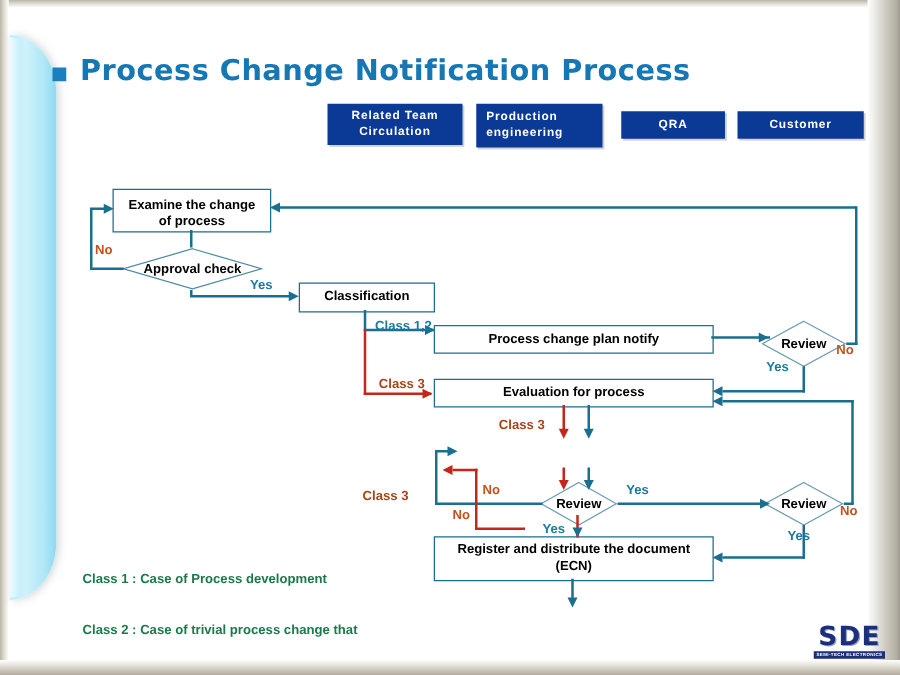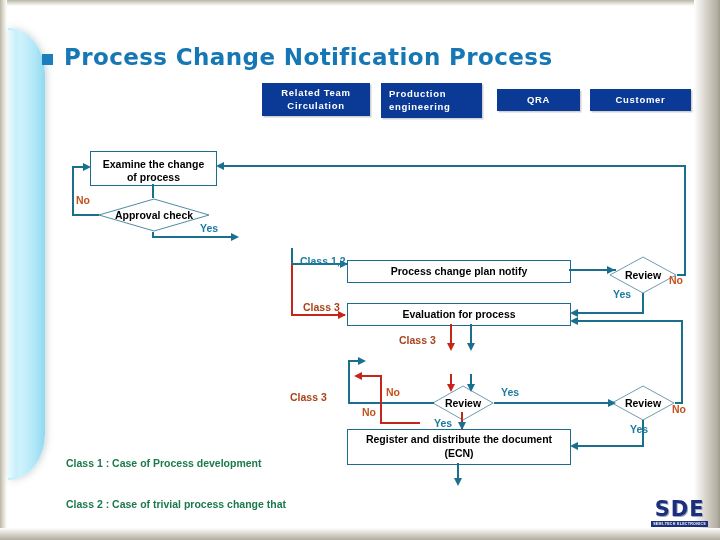--- a/index.html
+++ b/index.html
@@ -119,20 +119,23 @@
 of process</span>
   </div>
 
   <div class="diamond" style="left:98px;top:198px;width:112px;height:34px;">
     <svg width="112" height="34" viewBox="0 0 112 34">
       <polygon points="56,1 111,17 56,33 1,17" fill="#ffffff" stroke="#4f8ba2" stroke-width="1"></polygon>
     </svg>
     <span class="dlabel">Approval check</span>
   </div>
 
+  <div class="pbox" style="left:239px;top:226px;width:107px;height:22px;">
+    <span>Classification</span>
+  </div>
 
   <div class="pbox" style="left:347px;top:260px;width:222px;height:21px;">
     <span>Process change plan notify</span>
   </div>
 
   <div class="diamond" style="left:609px;top:256px;width:68px;height:38px;">
     <svg width="68" height="38" viewBox="0 0 68 38">
       <polygon points="34,1 67,19 34,37 1,19" fill="#ffffff" stroke="#6f9cb0" stroke-width="1"></polygon>
     </svg>
     <span class="dlabel">Review</span>

